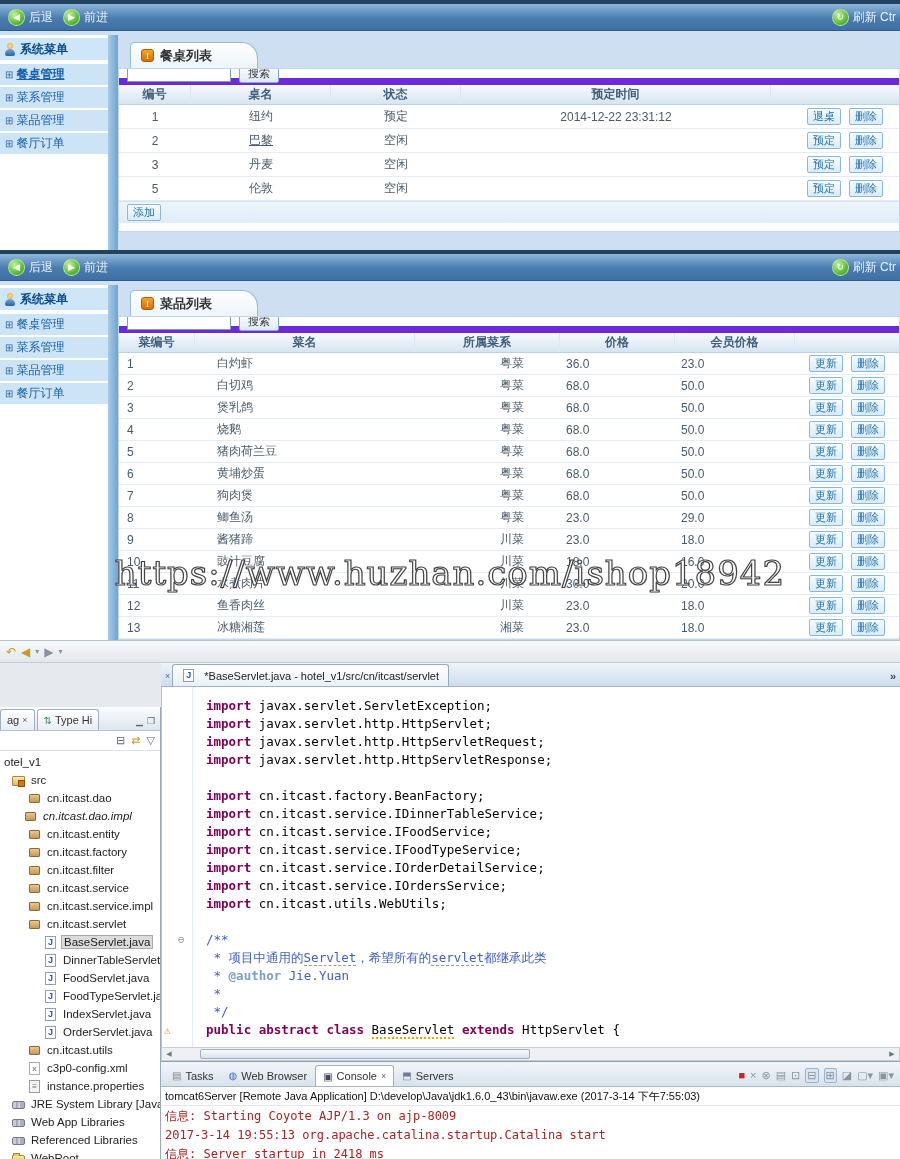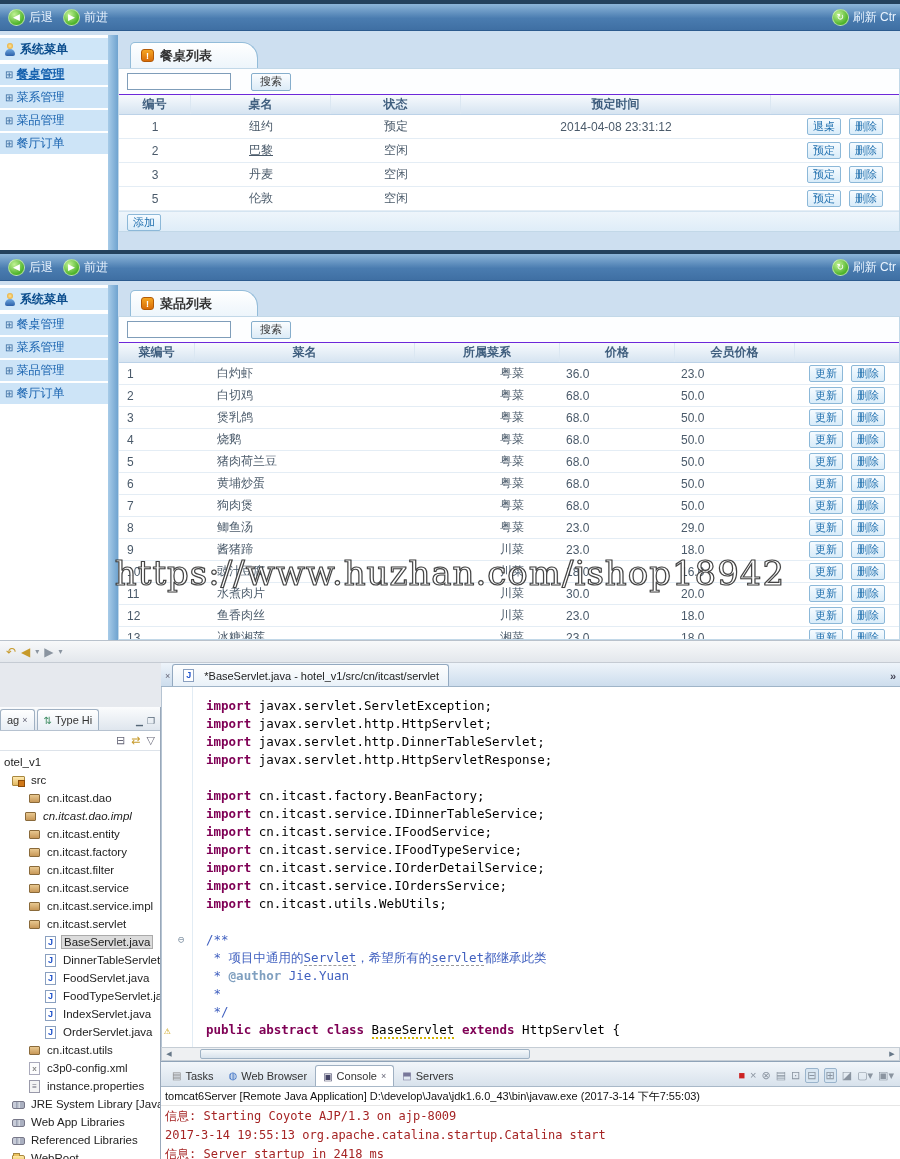--- a/index.html
+++ b/index.html
@@ -40,22 +40,22 @@
           border-radius:5px 16px 0 0; display:flex; align-items:center; gap:6px; padding:0 22px 0 10px;
           font-size:13px; font-weight:bold; color:#333; cursor:pointer; }
   #admin0 .ctab { top:7px; } #admin1 .ctab { top:5px; }
   .tab-icon { width:13px; height:13px; border-radius:3px; flex:none;
               background:linear-gradient(#f5a623,#d86c08); border:1px solid #b35a06;
               color:#fff; font-size:9px; font-weight:bold; text-align:center; line-height:12px; }
   .tab-icon::before { content:"!"; }
   .white-panel { position:absolute; left:0; right:0; background:#fdfeff; border:1px solid #c2d8e8; overflow:hidden; }
   #admin0 .white-panel { top:33px; height:164px; }
   #admin1 .white-panel { top:31px; height:324px; }
-  .search-row { height:26px; display:flex; align-items:center; gap:20px; padding:0 0 0 8px;
-                border-bottom:1px solid #6d28d9; }
+  .search-row { height:16px; display:flex; align-items:center; gap:8px; padding:0 0 0 8px;
+                border-bottom:7px solid #6d28d9; }
   .search-input { width:104px; height:17px; border:1px solid #7f9db9; font-size:11px; padding:0 3px; }
   .search-btn { height:18px; padding:0 8px; font-size:11px; color:#333; cursor:pointer;
                 background:linear-gradient(#fbfdff,#dcebf7); border:1px solid #86aecc; border-radius:2px; }
   .thead { height:20px; display:flex; align-items:stretch; font-size:12px; font-weight:bold; color:#3f5e7e;
            background:linear-gradient(#f7fafd,#d6e4f1); border-bottom:1px solid #bcd2e8; }
   .hc { display:flex; align-items:center; justify-content:center; border-right:1px solid #dbe7f2; }
   .hc.fill { flex:1; border-right:none; }
   .trow { display:flex; align-items:center; background:#fff; border-bottom:1px solid #e4edf5;
           font-size:12px; color:#4a5a6a; }
   #admin0 .trow { height:24px; } #admin1 .trow { height:22px; }
@@ -226,21 +226,21 @@
               <div class="hc" style="width: 140px;">桌名</div>
               <div class="hc" style="width: 130px;">状态</div>
               <div class="hc" style="width: 310px;">预定时间</div>
               <div class="hc fill"></div>
             </div>
           <div class="rows" id="tr0">
               <div class="trow">
                 <div class="tc ctr" style="width: 72px;">1</div>
                 <div class="tc ctr" style="width: 140px;">纽约</div>
                 <div class="tc ctr" style="width: 130px;">预定</div>
-                <div class="tc ctr" style="width: 310px;">2014-04-08 23:31:12</div>
+                <div class="tc ctr" style="width: 310px;">2014-12-22 23:31:12</div>
                 <div class="tc actions" style="padding-left: 36px;">
                   <button class="abtn">退桌</button>
                   <button class="abtn">删除</button>
                 </div>
               </div>
               <div class="trow">
                 <div class="tc ctr" style="width: 72px;">2</div>
                 <div class="tc ctr" style="width: 140px; text-decoration: underline;">巴黎</div>
                 <div class="tc ctr" style="width: 130px;">空闲</div>
                 <div class="tc ctr" style="width: 310px;"></div>
@@ -625,21 +625,21 @@
         <span class="ed-close">×</span>
         <div class="ed-tab">
           <span class="ti ico-java"></span>
           <span>*BaseServlet.java - hotel_v1/src/cn/itcast/servlet</span>
         </div>
         <span class="ed-chevron">»</span>
       </div>
       <div class="code" id="code">
           <div class="cl"><span class="k">import </span><span>javax.servlet.ServletException;</span></div>
           <div class="cl"><span class="k">import </span><span>javax.servlet.http.HttpServlet;</span></div>
-          <div class="cl"><span class="k">import </span><span>javax.servlet.http.DinnerTableServlet;</span></div>
+          <div class="cl"><span class="k">import </span><span>javax.servlet.http.HttpServletRequest;</span></div>
           <div class="cl"><span class="k">import </span><span>javax.servlet.http.HttpServletResponse;</span></div>
           <div class="cl"></div>
           <div class="cl"><span class="k">import </span><span>cn.itcast.factory.BeanFactory;</span></div>
           <div class="cl"><span class="k">import </span><span>cn.itcast.service.IDinnerTableService;</span></div>
           <div class="cl"><span class="k">import </span><span>cn.itcast.service.IFoodService;</span></div>
           <div class="cl"><span class="k">import </span><span>cn.itcast.service.IFoodTypeService;</span></div>
           <div class="cl"><span class="k">import </span><span>cn.itcast.service.IOrderDetailService;</span></div>
           <div class="cl"><span class="k">import </span><span>cn.itcast.service.IOrdersService;</span></div>
           <div class="cl"><span class="k">import </span><span>cn.itcast.utils.WebUtils;</span></div>
           <div class="cl"></div>

